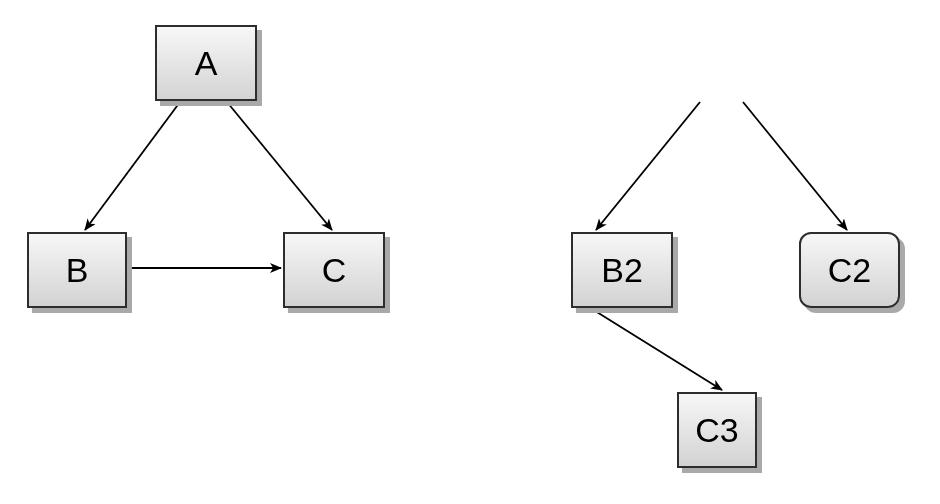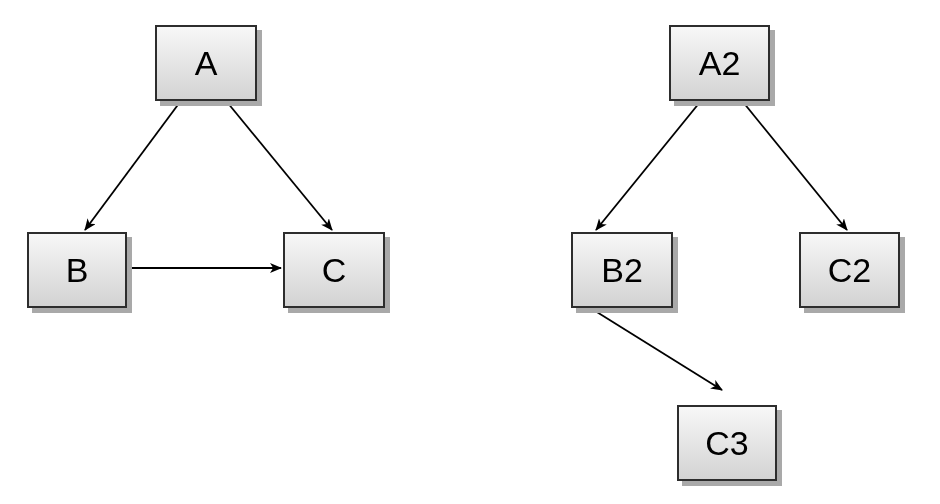--- a/index.html
+++ b/index.html
@@ -42,22 +42,22 @@
     stroke: #000000;
     stroke-width: 1.8;
     fill: none;
   }
   
   #node-A  { left: 155px; top: 25px;  }
   #node-B  { left: 27px;  top: 232px; width: 100px; }
   #node-C  { left: 283px; top: 232px; }
   #node-A2 { left: 669px; top: 25px;  width: 101px; }
   #node-B2 { left: 543px; top: 232px; margin-left: 28px; }
-  #node-C2 { left: 799px; top: 232px; width: 101px; }
-  #node-C3 { left: 677px; top: 405px; width: 100px; }
+  #node-C2 { left: 799px; top: 232px; width: 101px; border-radius: 12px; }
+  #node-C3 { left: 677px; top: 392px; width: 80px; }
 </style>
 </head>
 <body>
 
 <div id="canvas">
 
   <svg id="edge-layer" width="940" height="504" viewBox="0 0 940 504" xmlns="http://www.w3.org/2000/svg">
     <defs>
       <marker id="arrowhead" markerUnits="userSpaceOnUse" markerWidth="14" markerHeight="12" refX="11" refY="5" orient="auto">
         <path d="M0,0 L12,5 L0,10 L3.2,5 Z" fill="#000000"></path>
@@ -70,18 +70,17 @@
 
     <line class="edge" x1="700" y1="102" x2="596" y2="230" marker-end="url(#arrowhead)"></line>
     <line class="edge" x1="743" y1="102" x2="847" y2="230" marker-end="url(#arrowhead)"></line>
     <line class="edge" x1="592" y1="309" x2="722" y2="390" marker-end="url(#arrowhead)"></line>
   </svg>
 
   <div class="node" id="node-A">A</div>
   <div class="node" id="node-B">B</div>
   <div class="node" id="node-C">C</div>
 
-  <div class="node" id="node-A2">A2</div>
   <div class="node" id="node-B2">B2</div>
   <div class="node" id="node-C2">C2</div>
   <div class="node" id="node-C3">C3</div>
 
 </div>
 
 </body></html>

